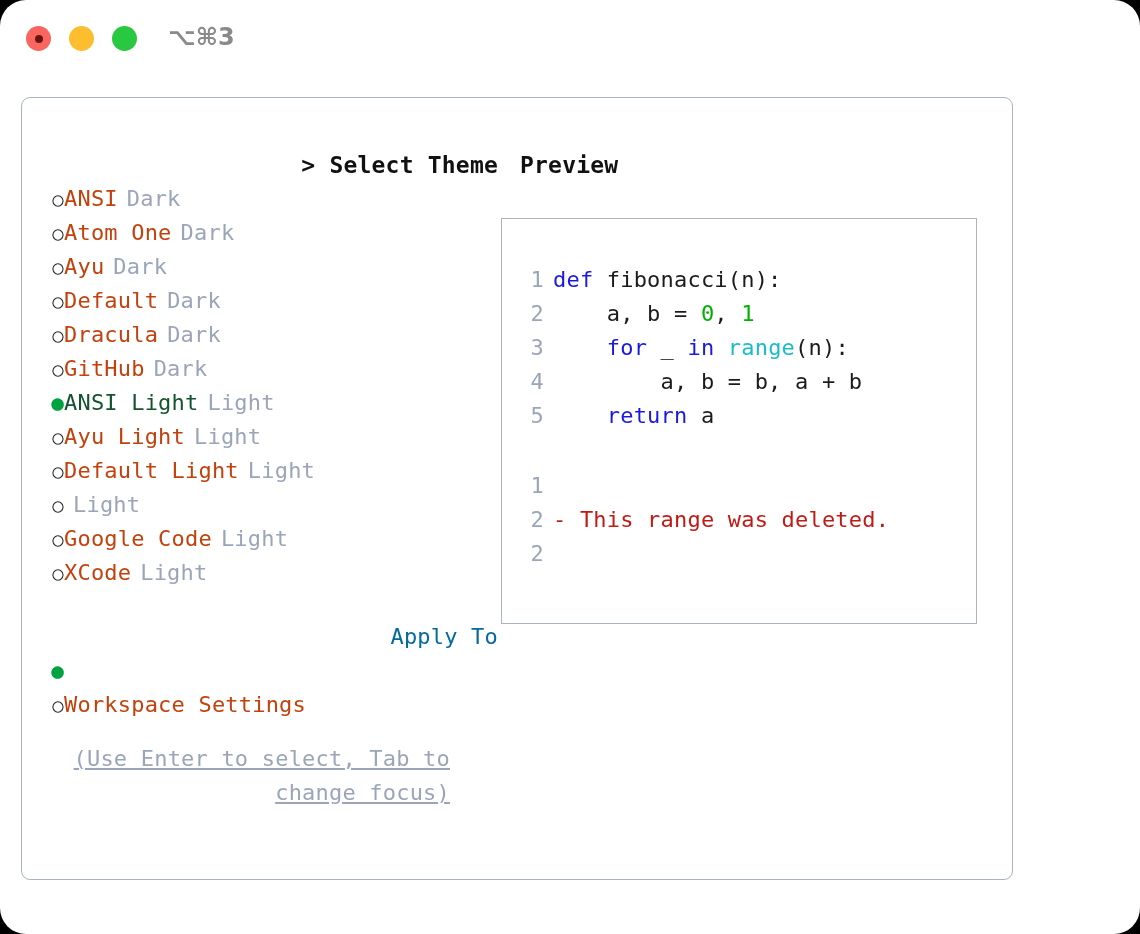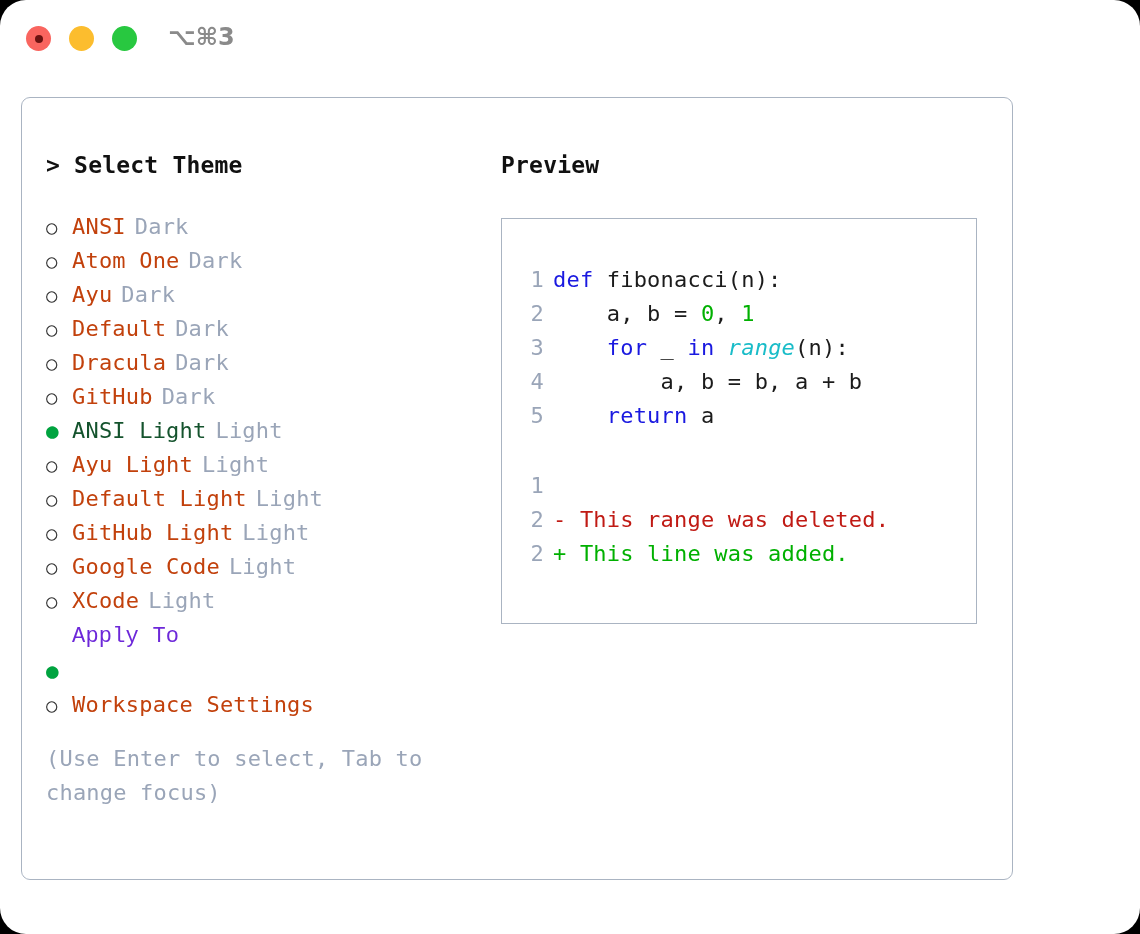--- a/index.html
+++ b/index.html
@@ -82,23 +82,24 @@
     height: 783px;
     border: 1.6px solid #aab4c2;
     border-radius: 9px;
     box-sizing: border-box;
     background: #ffffff;
   }
 
   
   .left-col {
     position: absolute;
-    left: 24px;
+    left: 16px;
     top: 50px;
     width: 460px;
+    text-align: right;
   }
 
   .section-header {
     font-size: 23px;
     font-weight: bold;
     color: #111111;
     line-height: 34px;
     white-space: pre;
     letter-spacing: 0.2px;
   }
@@ -120,58 +121,58 @@
     color: #333333;
     font-size: 19px;
     line-height: 34px;
   }
   .opt-marker.sel { color: #00a33f; font-size: 21px; }
   .opt-label { color: #c2410c; }
   .opt-row.selected .opt-label { color: #14532d; }
   .opt-suffix {
     color: #9aa5b8;
     margin-left: 9px;
-    margin-top: 28px;
   }
 
   .apply-header {
     font-size: 22px;
-    color: #6d28d9;
+    color: #0369a1;
     line-height: 34px;
     padding-left: 26px;
     white-space: pre;
     letter-spacing: 0.2px;
-    font-family: Liberation Mono, monospace;
   }
 
   .spacer-sm { height: 20px; }
   .spacer-md { height: 30px; }
 
   .hint {
     font-size: 22px;
     color: #9aa5b8;
     line-height: 34px;
     width: 412px;
     white-space: normal;
     letter-spacing: 0.2px;
+    text-decoration: underline;
   }
 
   
   .right-col {
     position: absolute;
     left: 479px;
     top: 50px;
     width: 500px;
   }
   .preview-title {
     font-size: 23px;
     font-weight: bold;
     color: #111111;
     line-height: 34px;
     letter-spacing: 0.2px;
+    margin-left: 19px;
   }
 
   .code-box {
     margin-top: 36px;
     width: 476px;
     height: 406px;
     border: 1.6px solid #aab4c2;
     box-sizing: border-box;
     background: #ffffff;
     padding: 44px 0 0 18px;
@@ -190,21 +191,21 @@
     flex: 0 0 24px;
     width: 24px;
     text-align: right;
     color: #9aa5b8;
     margin-right: 9px;
   }
   .code-text { color: #1b1b1b; }
 
   .tok-kw   { color: #1a19e0; }
   .tok-num  { color: #00b000; }
-  .tok-fn   { color: #19bcc8; font-style: italic; }
+  .tok-fn   { color: #19bcc8; }
   .tok-plain{ color: #1b1b1b; }
 
   .diff-gap { height: 36px; }
   .diff-ctx { color: #8c8c8c; }
   .diff-del { color: #c01a14; }
   .diff-add { color: #00b000; }
 </style>
 </head>
 <body>
 
@@ -228,21 +229,21 @@
       <div class="opt-list" id="theme-list">
           <div class="opt-row"><span class="opt-marker">○</span><span class="opt-label">ANSI</span><span class="opt-suffix">Dark</span></div>
           <div class="opt-row"><span class="opt-marker">○</span><span class="opt-label">Atom One</span><span class="opt-suffix">Dark</span></div>
           <div class="opt-row"><span class="opt-marker">○</span><span class="opt-label">Ayu</span><span class="opt-suffix">Dark</span></div>
           <div class="opt-row"><span class="opt-marker">○</span><span class="opt-label">Default</span><span class="opt-suffix">Dark</span></div>
           <div class="opt-row"><span class="opt-marker">○</span><span class="opt-label">Dracula</span><span class="opt-suffix">Dark</span></div>
           <div class="opt-row"><span class="opt-marker">○</span><span class="opt-label">GitHub</span><span class="opt-suffix">Dark</span></div>
           <div class="opt-row selected"><span class="opt-marker sel">●</span><span class="opt-label">ANSI Light</span><span class="opt-suffix">Light</span></div>
           <div class="opt-row"><span class="opt-marker">○</span><span class="opt-label">Ayu Light</span><span class="opt-suffix">Light</span></div>
           <div class="opt-row"><span class="opt-marker">○</span><span class="opt-label">Default Light</span><span class="opt-suffix">Light</span></div>
-          <div class="opt-row"><span class="opt-marker">○</span><span class="opt-label">GitHub Light</span><span class="opt-suffix">Light</span></div>
+          <div class="opt-row"><span class="opt-marker">○</span><span class="opt-suffix">Light</span></div>
           <div class="opt-row"><span class="opt-marker">○</span><span class="opt-label">Google Code</span><span class="opt-suffix">Light</span></div>
           <div class="opt-row"><span class="opt-marker">○</span><span class="opt-label">XCode</span><span class="opt-suffix">Light</span></div>
         </div>
 
       <div class="spacer-md"></div>
 
       <div class="apply-header">Apply To</div>
 
       <div class="opt-list" id="apply-list">
           <div class="opt-row selected"><span class="opt-marker sel">●</span></div>
@@ -262,19 +263,19 @@
             <div class="code-line"><span class="lineno">1</span><span class="code-text"><span class="tok-kw">def </span><span class="tok-plain">fibonacci(n):</span></span></div>
             <div class="code-line"><span class="lineno">2</span><span class="code-text"><span class="tok-plain">    a, b = </span><span class="tok-num">0</span><span class="tok-plain">, </span><span class="tok-num">1</span></span></div>
             <div class="code-line"><span class="lineno">3</span><span class="code-text"><span class="tok-plain">    </span><span class="tok-kw">for</span><span class="tok-plain"> _ </span><span class="tok-kw">in</span><span class="tok-plain"> </span><span class="tok-fn">range</span><span class="tok-plain">(n):</span></span></div>
             <div class="code-line"><span class="lineno">4</span><span class="code-text"><span class="tok-plain">        a, b = b, a + b</span></span></div>
             <div class="code-line"><span class="lineno">5</span><span class="code-text"><span class="tok-plain">    </span><span class="tok-kw">return</span><span class="tok-plain"> a</span></span></div>
           </div>
         <div class="diff-gap"></div>
         <div id="diff-lines">
             <div class="code-line"><span class="lineno">1</span></div>
             <div class="code-line"><span class="lineno">2</span><span class="diff-del">- This range was deleted.</span></div>
-            <div class="code-line"><span class="lineno">2</span><span class="diff-add">+ This line was added.</span></div>
+            <div class="code-line"><span class="lineno">2</span></div>
           </div>
       </div>
     </div>
 
   </div>
 </div>
 
 </body></html>

